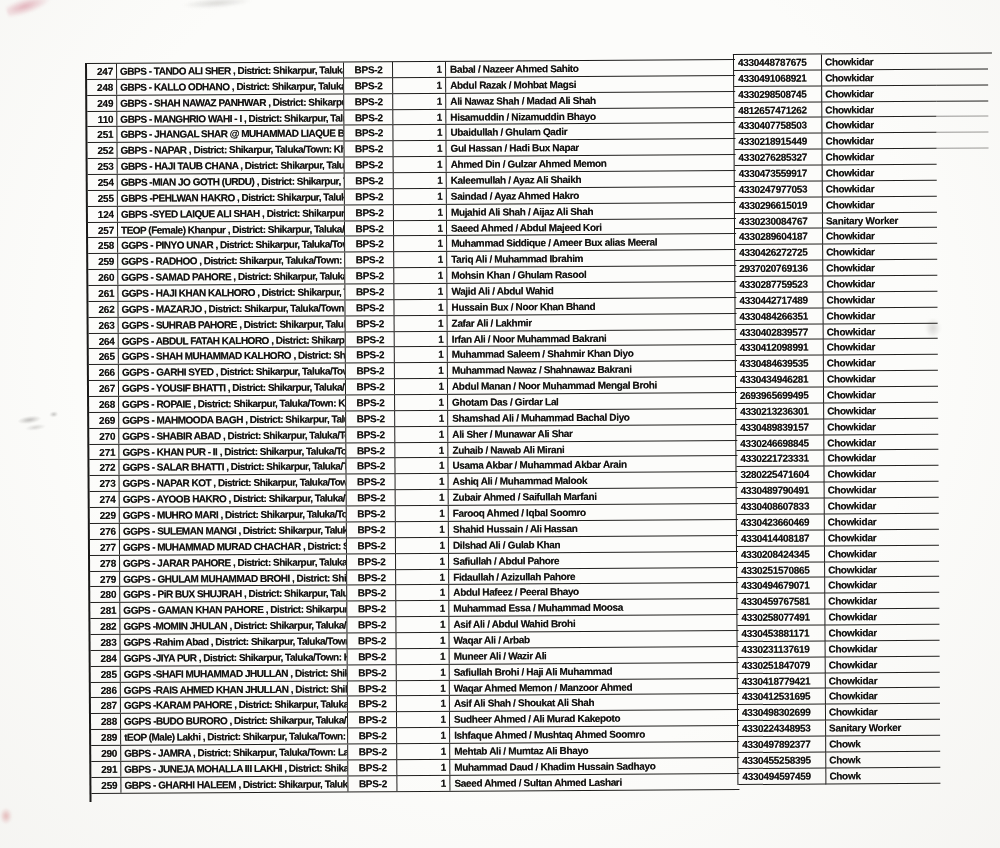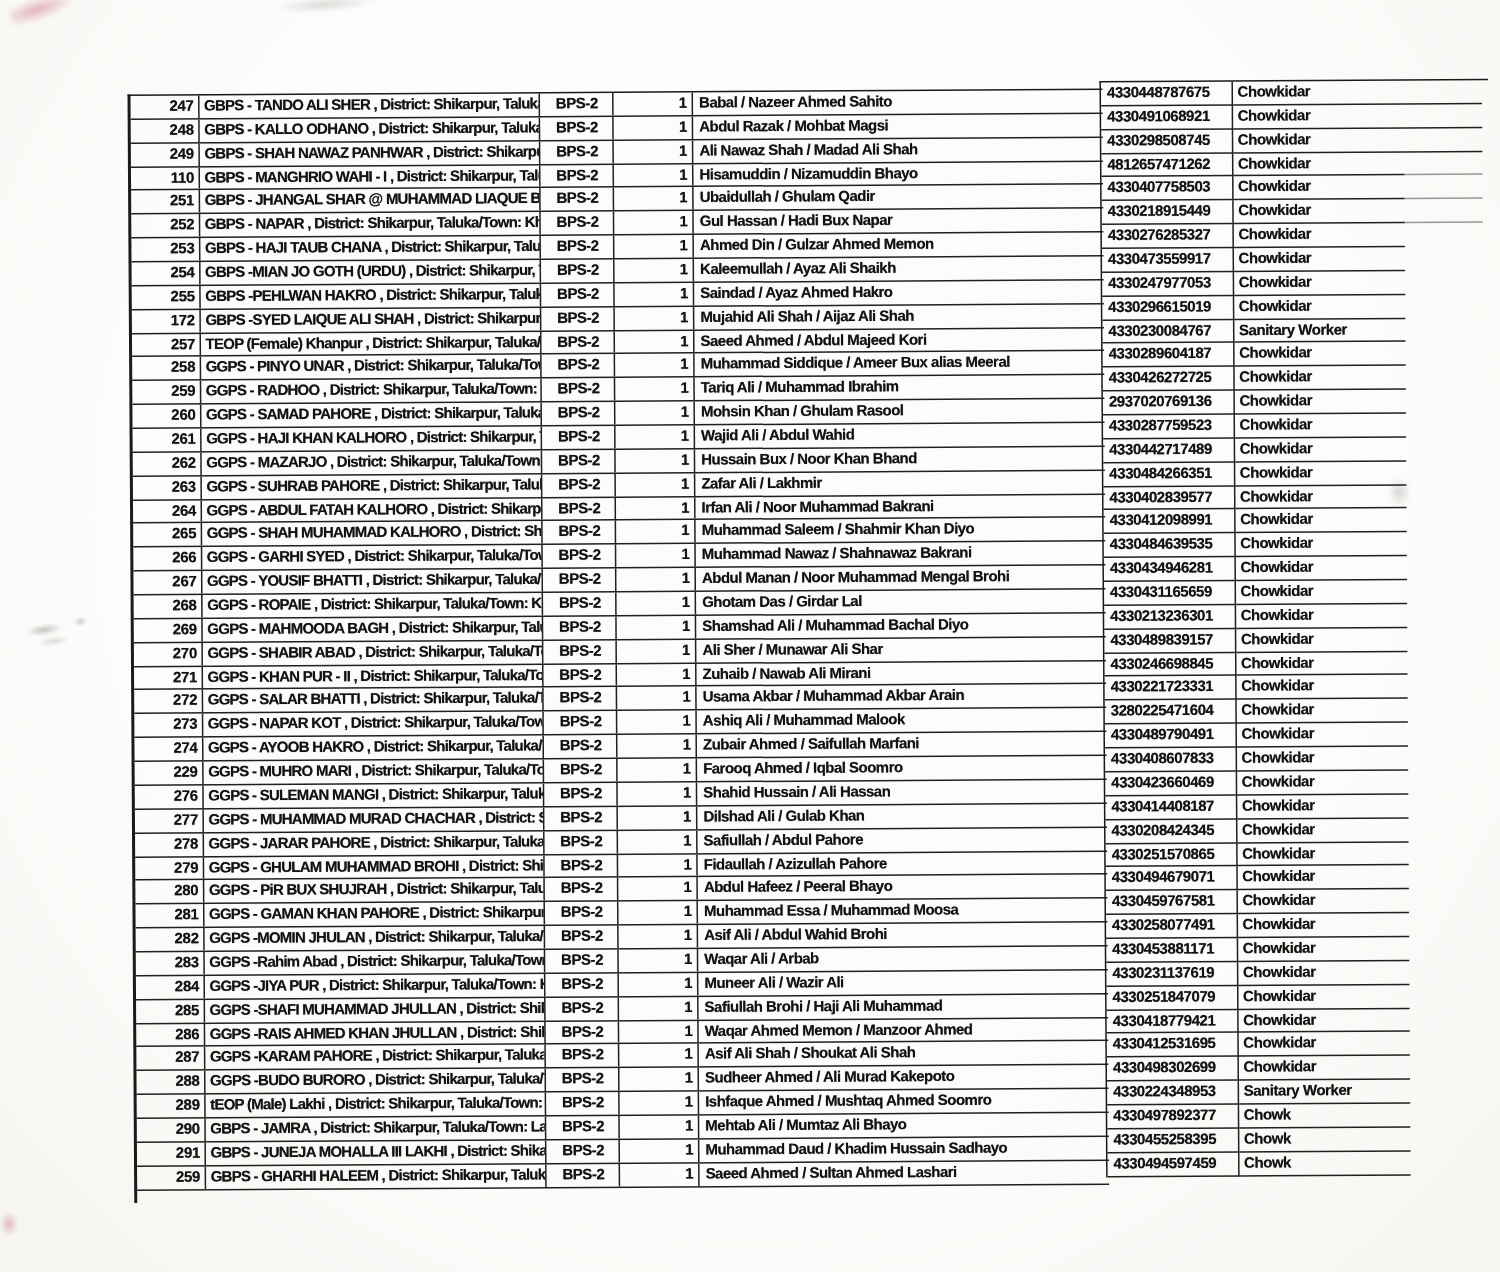--- a/index.html
+++ b/index.html
@@ -66,21 +66,21 @@
     border-left:1.7px solid #1d1c1b;
   }
   .lrow,.rrow{display:flex;height:15.87px;box-sizing:border-box;}
   .lrow{border-bottom:1.5px solid #232220;}
   .c{
     box-sizing:border-box;overflow:hidden;white-space:nowrap;
     font-size:10px;font-weight:700;color:#151413;
     line-height:14px;padding-top:1px;
     text-shadow:0 0 0.5px rgba(25,24,22,0.65);
   }
-  .sno   {width:46px;text-align:right;padding-right:3px;border-right:1.6px solid #232220;letter-spacing:-0.2px;}
+  .sno   {width:30px;text-align:right;padding-right:3px;border-right:1.6px solid #232220;letter-spacing:-0.2px;}
   .school{width:227px;padding-left:3px;border-right:1.6px solid #232220;letter-spacing:-0.5px;}
   .bps   {width:49px;padding-left:1px;border-right:1.6px solid #232220;letter-spacing:-0.3px;text-align:center;}
   .qty   {width:53px;text-align:right;padding-right:3px;border-right:1.6px solid #232220;}
   .pname {width:273px;padding-left:4px;letter-spacing:-0.35px;}
   .cnic  {width:88px;padding-left:4px;border-right:1.6px solid #232220;border-bottom:1.5px solid #232220;letter-spacing:-0.3px;}
   .desig {width:114px;padding-left:3px;border-bottom:1.5px solid #232220;letter-spacing:-0.3px;}
   .ext   {width:52px;border-bottom:1.5px solid transparent;}
   .rrow.ext-full .ext{border-bottom-color:#232220;}
   .rrow.ext-fade .ext{border-bottom-color:rgba(35,34,32,0.45);}
 </style>
@@ -153,21 +153,21 @@
     <div class="c pname">Kaleemullah / Ayaz Ali Shaikh</div>
   </div>
         <div class="lrow">
     <div class="c sno">255</div>
     <div class="c school">GBPS -PEHLWAN HAKRO , District: Shikarpur, Taluka/T</div>
     <div class="c bps">BPS-2</div>
     <div class="c qty">1</div>
     <div class="c pname">Saindad / Ayaz Ahmed Hakro</div>
   </div>
         <div class="lrow">
-    <div class="c sno">172</div>
+    <div class="c sno">124</div>
     <div class="c school">GBPS -SYED LAIQUE ALI SHAH , District: Shikarpur, Talu</div>
     <div class="c bps">BPS-2</div>
     <div class="c qty">1</div>
     <div class="c pname">Mujahid Ali Shah / Aijaz Ali Shah</div>
   </div>
         <div class="lrow">
     <div class="c sno">257</div>
     <div class="c school">TEOP (Female) Khanpur , District: Shikarpur, Taluka/To</div>
     <div class="c bps">BPS-2</div>
     <div class="c qty">1</div>
@@ -519,21 +519,21 @@
     <div class="c cnic">4330484639535</div>
     <div class="c desig">Chowkidar</div>
     <div class="ext"></div>
   </div>
         <div class="rrow">
     <div class="c cnic">4330434946281</div>
     <div class="c desig">Chowkidar</div>
     <div class="ext"></div>
   </div>
         <div class="rrow">
-    <div class="c cnic">4330431165659</div>
+    <div class="c cnic">2693965699495</div>
     <div class="c desig">Chowkidar</div>
     <div class="ext"></div>
   </div>
         <div class="rrow">
     <div class="c cnic">4330213236301</div>
     <div class="c desig">Chowkidar</div>
     <div class="ext"></div>
   </div>
         <div class="rrow">
     <div class="c cnic">4330489839157</div>

